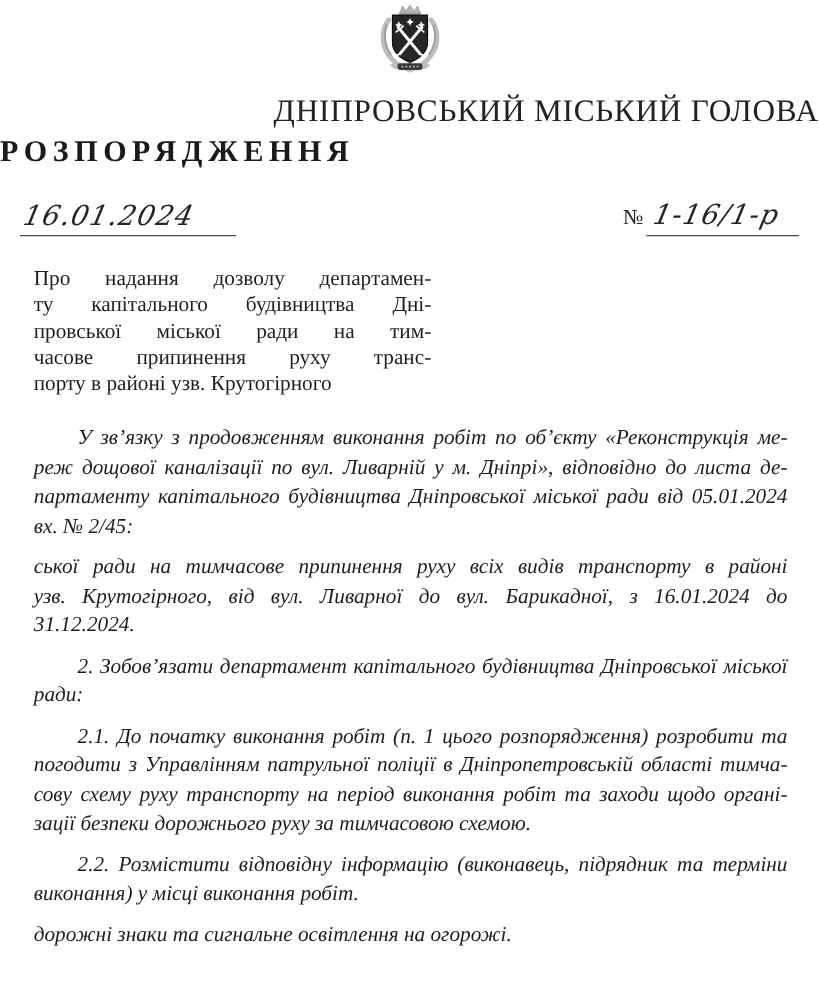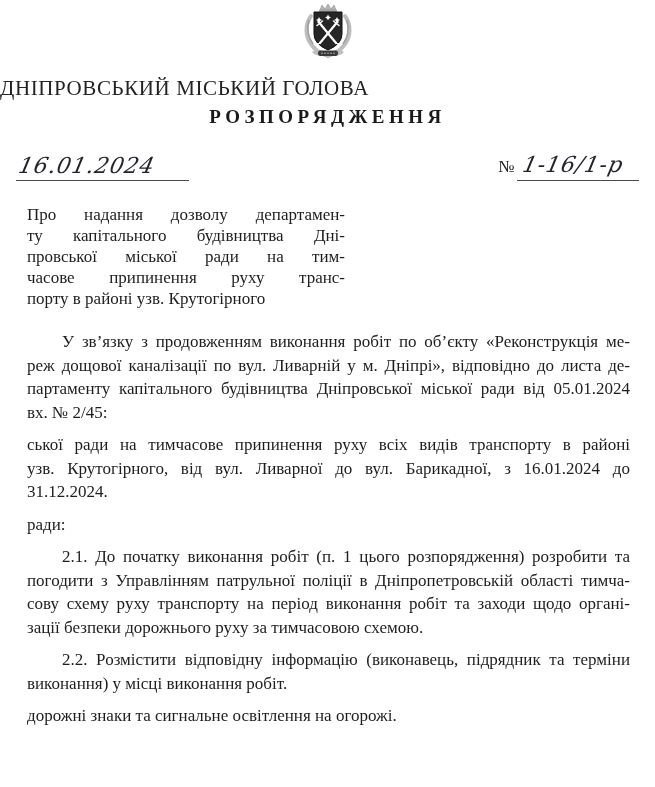--- a/index.html
+++ b/index.html
@@ -12,29 +12,29 @@
   }
   .page { position: relative; width: 655px; height: 787px; }
 
   
   .emblem { width: 50px; height: 56px; margin: 4px auto 0 auto; }
   .emblem svg { display: block; width: 100%; height: 100%; }
 
   
   .authority {
     margin-top: 16px;
-    text-align: left;
-    font-size: 21px;
+    text-align: right;
+    font-size: 25px;
     letter-spacing: 0.6px;
     color: #222;
   }
   .doctype {
     margin-top: 5px;
-    text-align: center;
-    font-size: 19px;
+    text-align: left;
+    font-size: 24px;
     font-weight: bold;
     letter-spacing: 4.5px;
     color: #1a1a1a;
   }
 
   
   .dateline {
     margin-top: 21px;
     display: flex;
     justify-content: space-between;
@@ -68,20 +68,21 @@
     font-family: Liberation Serif, serif;
   }
 
   
   .bodytext { margin-top: 21px; }
   .para {
     width: 603px;
     margin: 0 0 9px 27px;
     font-size: 17px;
     line-height: 23.5px;
+    font-style: italic;
   }
   .jline { text-align: justify; text-align-last: justify; }
   .jlast { text-align: justify; text-align-last: left; }
   .first { text-indent: 35px; }
 </style>
 </head>
 <body>
 
 <div class="page">
 
@@ -158,20 +159,21 @@
       <div class="jlast">вх. № 2/45:</div>
     </div>
 
     <div class="para">
       <div class="jline">ської ради на тимчасове припинення руху всіх видів транспорту в районі</div>
       <div class="jline">узв. Крутогірного, від вул. Ливарної до вул. Барикадної, з 16.01.2024 до</div>
       <div class="jlast">31.12.2024.</div>
     </div>
 
     <div class="para">
+      <div class="jline first">2. Зобов’язати департамент капітального будівництва Дніпровської міської</div>
       <div class="jlast">ради:</div>
     </div>
 
     <div class="para">
       <div class="jline first">2.1. До початку виконання робіт (п. 1 цього розпорядження) розробити та</div>
       <div class="jline">погодити з Управлінням патрульної поліції в Дніпропетровській області тимча-</div>
       <div class="jline">сову схему руху транспорту на період виконання робіт та заходи щодо органі-</div>
       <div class="jlast">зації безпеки дорожнього руху за тимчасовою схемою.</div>
     </div>
 

